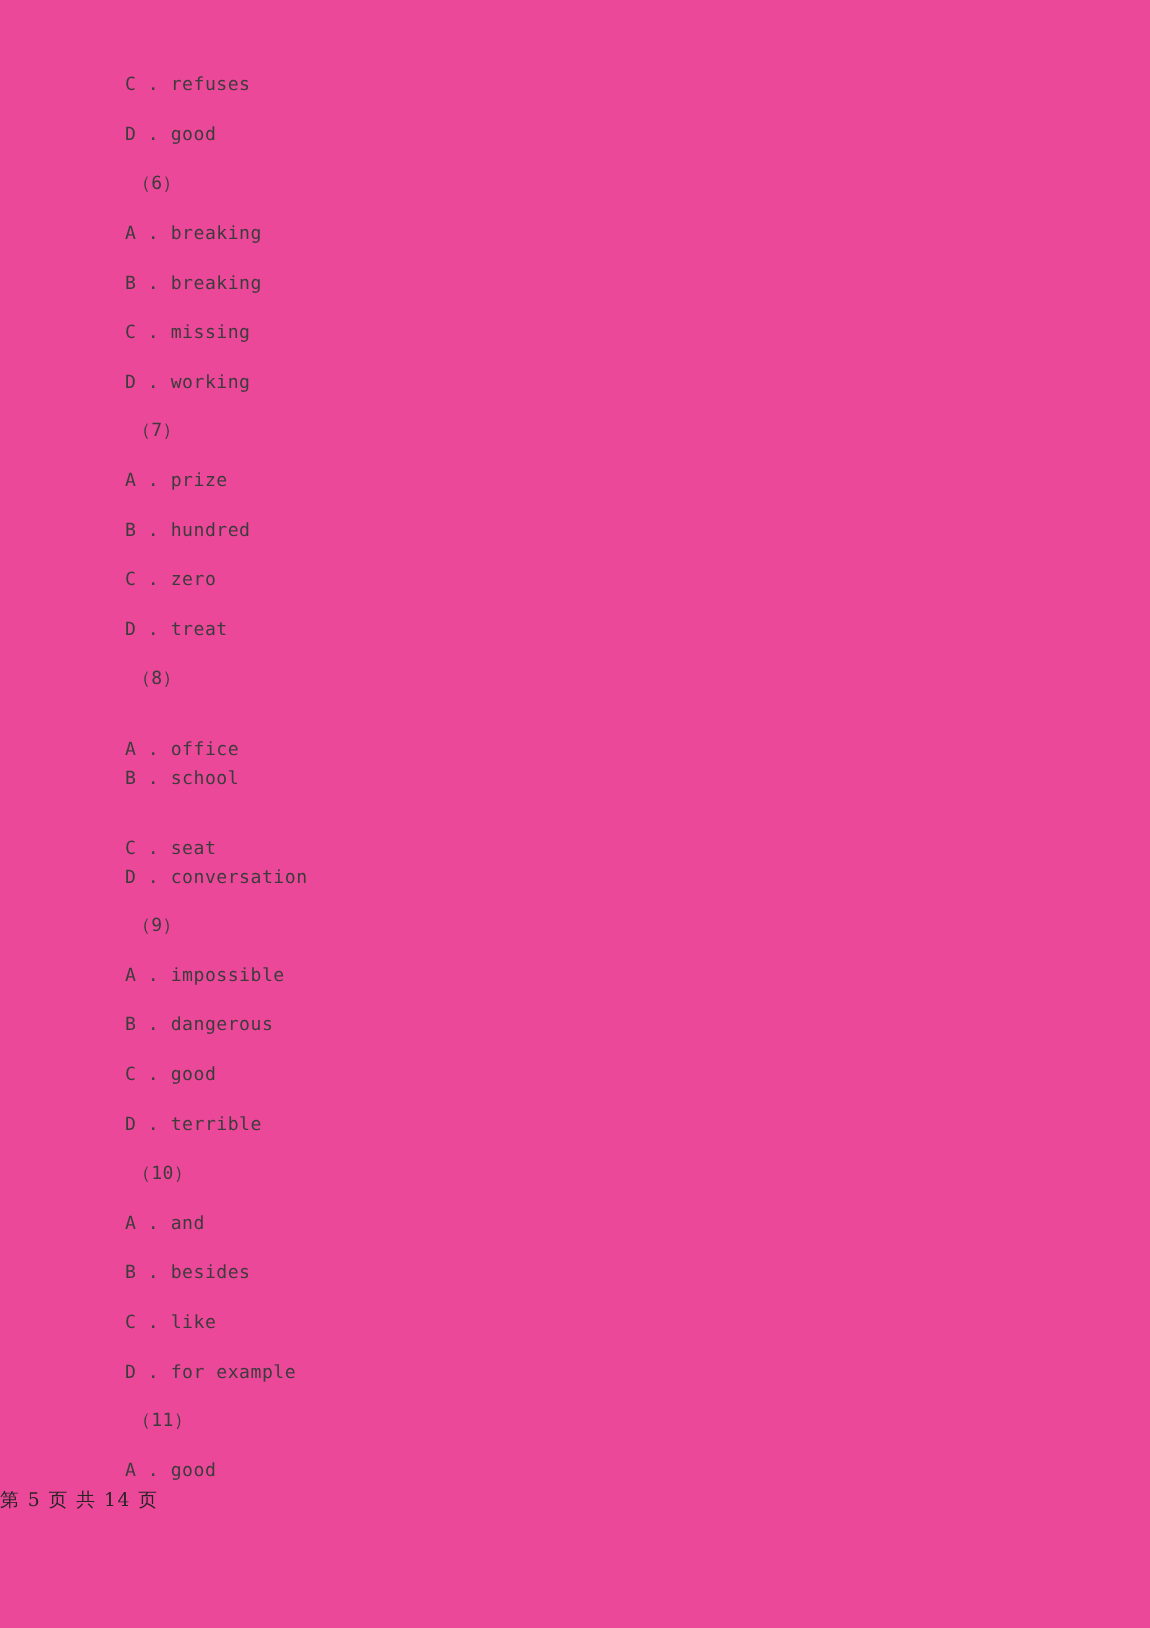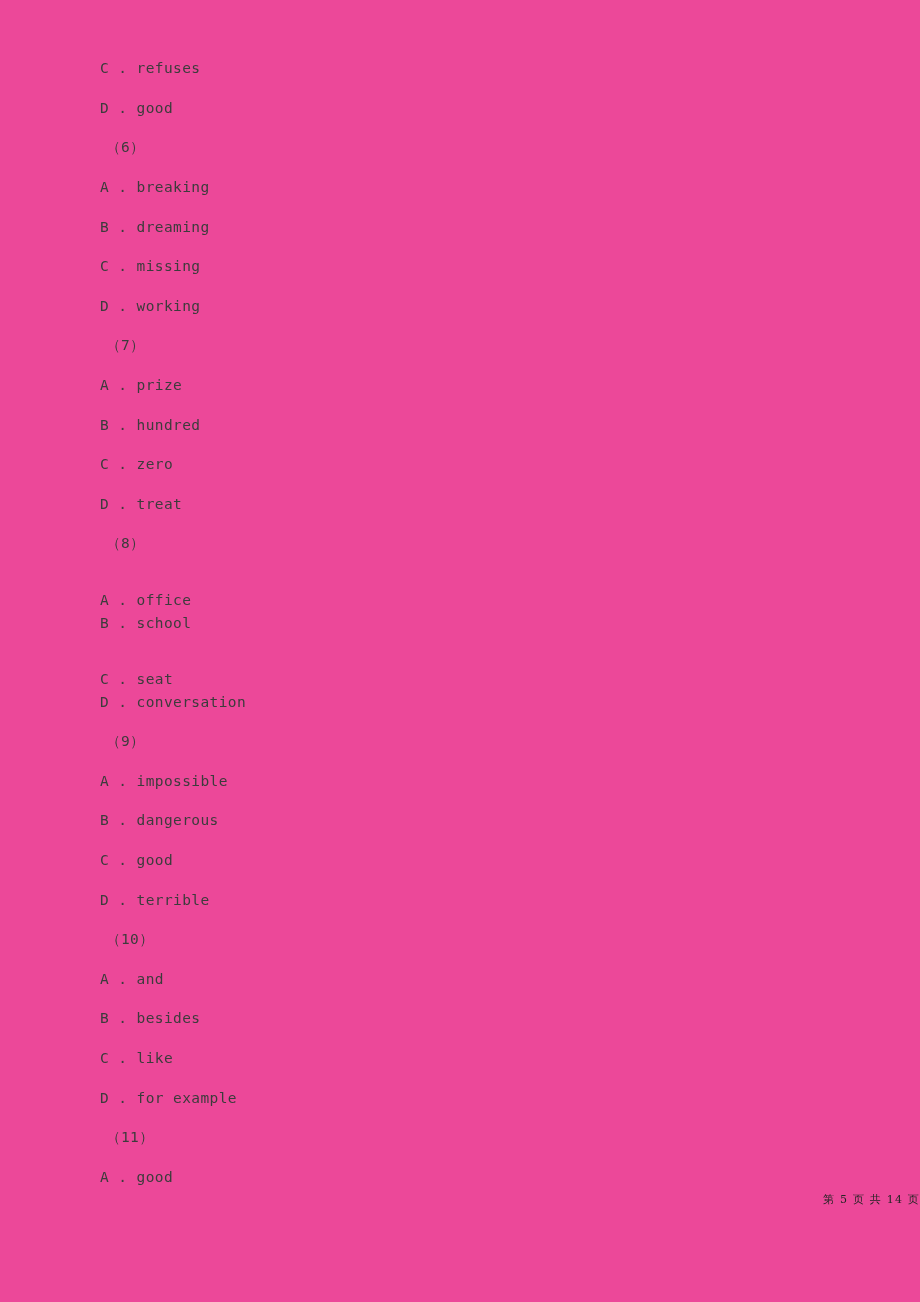--- a/index.html
+++ b/index.html
@@ -38,40 +38,40 @@
     left: 100px;
   }
   .line.group {
     left: 106px;
   }
   .footer {
     position: absolute;
     top: 1189px;
     left: 0;
     width: 920px;
-    text-align: right;
+    text-align: left;
     color: #252525;
     font-family: "DejaVu Serif", "Liberation Serif", serif;
-    font-size: 11px;
+    font-size: 15px;
     line-height: 22px;
     letter-spacing: 1.2px;
     white-space: pre;
   }
 </style>
 </head>
 <body>
 
 <div class="page">
 
   <div class="content">
       <div class="line option" style="top: 58px;">C . refuses</div>
       <div class="line option" style="top: 98px;">D . good</div>
       <div class="line group" style="top: 137px;">（6）</div>
       <div class="line option" style="top: 177px;">A . breaking</div>
-      <div class="line option" style="top: 217px;">B . dreaming</div>
+      <div class="line option" style="top: 217px;">B . breaking</div>
       <div class="line option" style="top: 256px;">C . missing</div>
       <div class="line option" style="top: 296px;">D . working</div>
       <div class="line group" style="top: 335px;">（7）</div>
       <div class="line option" style="top: 375px;">A . prize</div>
       <div class="line option" style="top: 415px; text-align: right;">B . hundred</div>
       <div class="line option" style="top: 454px;">C . zero</div>
       <div class="line option" style="top: 494px;">D . treat</div>
       <div class="line group" style="top: 533px;">（8）</div>
       <div class="line option" style="top: 546px; margin-top: 44px;">A . office</div>
       <div class="line option" style="top: 613px;">B . school</div>

